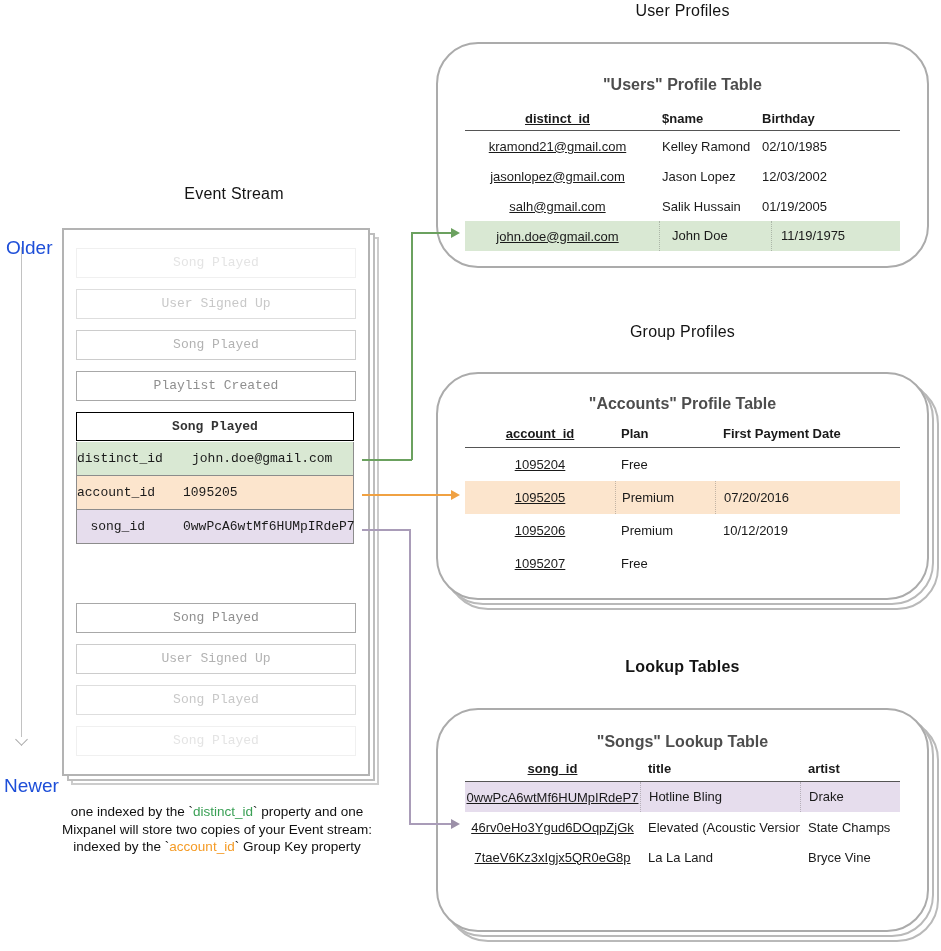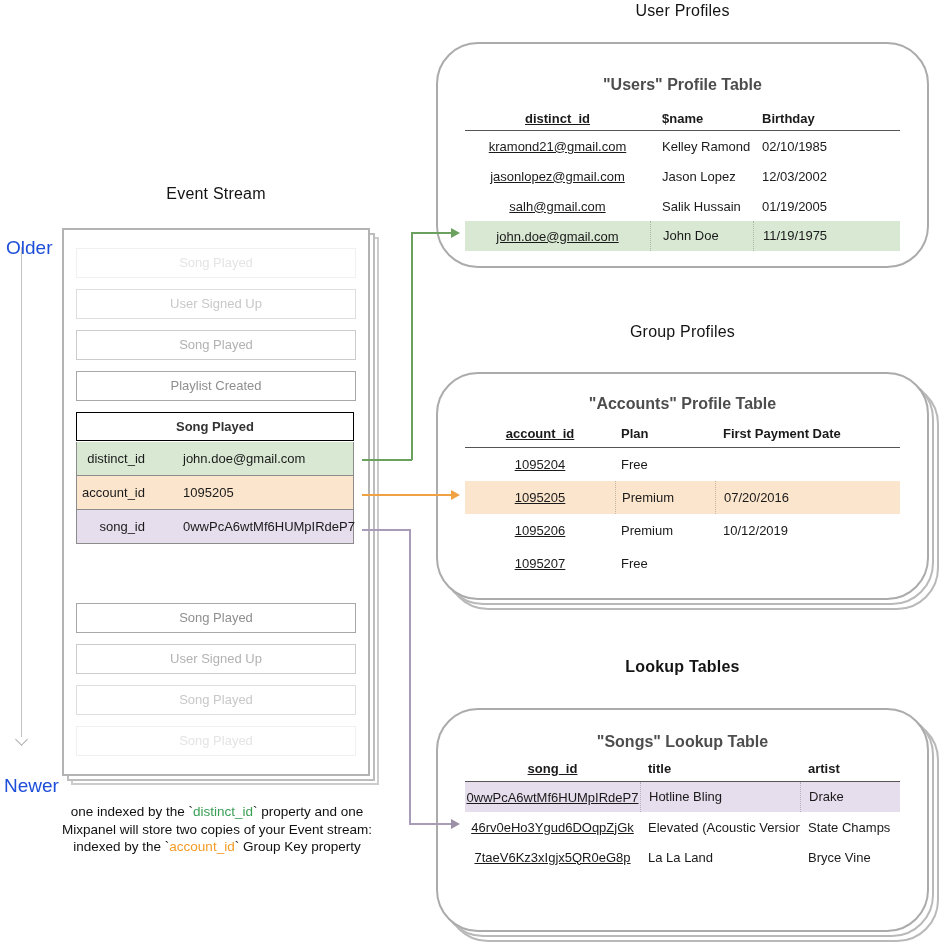--- a/index.html
+++ b/index.html
@@ -3,56 +3,56 @@
 <meta charset="utf-8">
 <style>
   html,body { margin:0; padding:0; }
   body {
     width:941px; height:951px; position:relative; overflow:hidden;
     background:#ffffff; font-family:"Liberation Sans", sans-serif; color:#1a1a1a;
   }
 
   
   .section-title { position:absolute; font-size:16px; color:#141414; text-align:center; letter-spacing:.2px; }
-  #title-event  { left:62px;  top:185px; width:308px; }
+  #title-event  { left:80px;  top:185px; width:308px; }
   #title-users  { left:436px; top:2px;   width:493px; }
   #title-groups { left:436px; top:323px; width:493px; }
   #title-lookup { left:436px; top:658px; width:493px;font-weight:bold; }
 
   
   .time-label { position:absolute; font-size:19px; color:#1d4ed8;margin-top:16px; }
   #older-label { left:6px; top:221px; }
   #newer-label { left:4px; top:759px; }
   #timeline-line { position:absolute; left:21px; top:247px; width:1px; height:490px; background:#c2c2c2; }
   #timeline-arrowhead { position:absolute; left:17px; top:735px; width:8px; height:8px;
     border-right:1.5px solid #a8a8a8; border-bottom:1.5px solid #a8a8a8; transform:rotate(45deg); }
 
   
   .stream-layer { position:absolute; width:304px; height:544px; background:#fff; border:2px solid; }
   #stream-stack-2 { left:71px; top:237px; border-color:#cccccc; z-index:0; }
   #stream-stack-1 { left:67px; top:233px; border-color:#bdbdbd; z-index:1; }
-  #event-box      { left:62px; top:228px; border-color:#b3b3b3; z-index:2; }
+  #event-box      { left:62px; top:228px; border-color:#b3b3b3; z-index:2;font-family:Liberation Mono, monospace; }
 
   .event-item { position:absolute; left:12px; width:278px; height:28px; border:1px solid;
     line-height:28px; text-align:center; font-size:13px; background:#fff; }
   .f1 { color:#8f8f8f; border-color:#a8a8a8; }
   .f2 { color:#b2b2b2; border-color:#cccccc; }
   .f3 { color:#c8c8c8; border-color:#dedede; }
   .f4 { color:#e4e4e4; border-color:#f0f0f0; }
   #ev-b0 { top:18px; }  #ev-b1 { top:59px; }  #ev-b2 { top:100px; } #ev-b3 { top:141px; }
   #ev-a0 { top:373px; } #ev-a1 { top:414px; } #ev-a2 { top:455px; } #ev-a3 { top:496px; }
 
   #sel-header { position:absolute; left:12px; top:182px; width:276px; height:27px; border:1.5px solid #000;
     line-height:27px; text-align:center; font-size:13px; font-weight:bold; color:#333; background:#fff; z-index:3; }
   #sel-rows { position:absolute; left:12px; top:212px; width:278px; z-index:3; }
   .sel-row { display:flex; height:34px; line-height:34px; font-size:13px;
     border-left:1px solid #8c8c8c; border-right:1px solid #8c8c8c; border-bottom:1px solid #8c8c8c; box-sizing:border-box; }
   .sel-row .k { width:68px; text-align:right; color:#1a1a1a; flex:none; }
   .sel-row .v { margin-left:38px; color:#1a1a1a; white-space:nowrap; }
-  .bg-green  { background:#d9e8d3; }
+  .bg-green  { background:#d9e8d3;gap:9px; }
   .bg-orange { background:#fce5cd; }
   .bg-purple { background:#e6dded; }
   .bg-white  { background:#ffffff; }
 
   
   #caption { position:absolute; left:20px; top:803px; width:394px; text-align:center;
     font-size:13.5px; line-height:17.5px; color:#111; }
   .cap-green  { color:#3aa055; }
   .cap-orange { color:#f59b25; }
 

